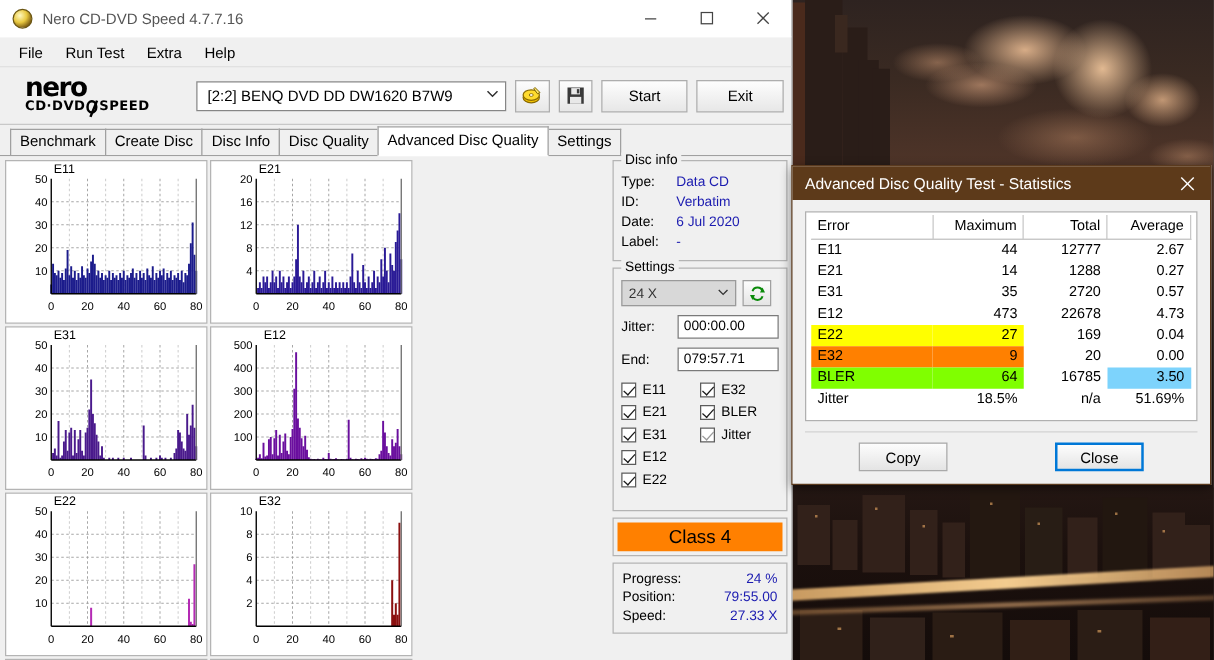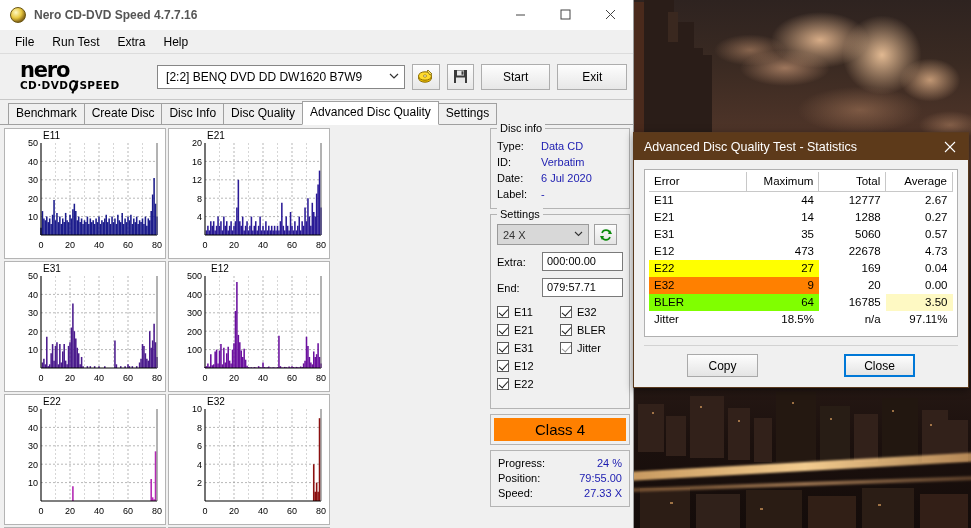--- a/index.html
+++ b/index.html
@@ -64,21 +64,20 @@
     position: absolute; left: 0; top: 0; width: 634px; height: 528px;
     background: #f0f0f0;
     border: 1px solid #9b9b9b; border-top: none; border-left: none;
     display: flex; flex-direction: column;
   }
   
   #titlebar {
     height: 30px; background: #ffffff;
     display: flex; align-items: center; flex: 0 0 30px;
     border-bottom: 1px solid #ffffff;
-    font-weight: bold;
   }
   #titlebar .app-icon {
     width: 16px; height: 16px; margin: 0 8px 0 10px; border-radius: 50%;
     background: radial-gradient(circle at 35% 32%, #fff8c0 0%, #e8c840 42%, #8a6a18 72%, #4a3a10 100%);
     border: 1px solid #6a5512;
     flex: 0 0 16px;
   }
   #titlebar .title { font-size: 12px; color: #555; flex: 1; }
   .wbtn {
     width: 45px; height: 30px; display: flex; align-items: center; justify-content: center;
@@ -926,21 +925,21 @@
           <span class="refbtn">
             <svg width="14" height="14" viewBox="0 0 14 14">
               <path d="M3 5 A4.2 4.2 0 0 1 11 5" fill="none" stroke="#0a8a0a" stroke-width="1.6"></path>
               <path d="M11 9 A4.2 4.2 0 0 1 3 9" fill="none" stroke="#0a8a0a" stroke-width="1.6"></path>
               <polygon points="11,2 13,6 9,6" fill="#0a8a0a"></polygon>
               <polygon points="3,12 1,8 5,8" fill="#0a8a0a"></polygon>
             </svg>
           </span>
         </div>
         <div class="fld">
-          <span class="fk">Extra:</span>
+          <span class="fk">Jitter:</span>
           <span class="fv">000:00.00</span>
         </div>
         <div class="fld">
           <span class="fk">End:</span>
           <span class="fv">079:57.71</span>
         </div>
         <div class="cbs">
           <label class="cbi">
               <span class="cbox"></span>
               <span>E11</span>
@@ -1031,21 +1030,21 @@
             </tr>
             <tr>
               <td class="l">E21</td>
               <td>14</td>
               <td>1288</td>
               <td>0.27</td>
             </tr>
             <tr>
               <td class="l">E31</td>
               <td>35</td>
-              <td>5060</td>
+              <td>2720</td>
               <td>0.57</td>
             </tr>
             <tr>
               <td class="l">E12</td>
               <td>473</td>
               <td>22678</td>
               <td>4.73</td>
             </tr>
             <tr>
               <td class="l" style="background: rgb(255, 255, 0);">E22</td>
@@ -1056,27 +1055,27 @@
             <tr>
               <td class="l" style="background: rgb(255, 128, 0);">E32</td>
               <td style="background: rgb(255, 128, 0);">9</td>
               <td>20</td>
               <td>0.00</td>
             </tr>
             <tr>
               <td class="l" style="background: rgb(128, 255, 0);">BLER</td>
               <td style="background: rgb(128, 255, 0);">64</td>
               <td>16785</td>
-              <td style="background: #fef9c3;">3.50</td>
+              <td style="background: #7dd3fc;">3.50</td>
             </tr>
             <tr>
               <td class="l">Jitter</td>
               <td>18.5%</td>
               <td>n/a</td>
-              <td>97.11%</td>
+              <td>51.69%</td>
             </tr>
           </tbody>
       </table>
     </div>
     <div id="dlg-foot">
       <div class="dbtn">Copy</div>
       <div class="dbtn primary">Close</div>
     </div>
   </div>
 </div>

